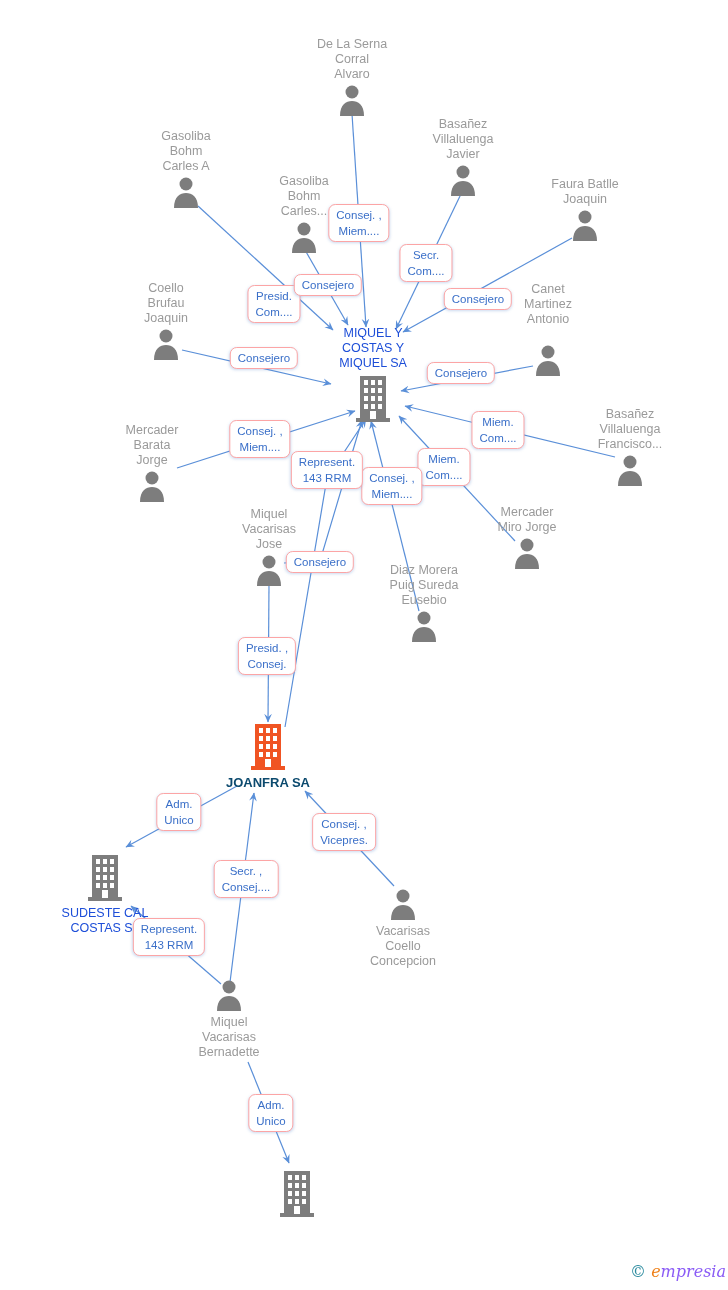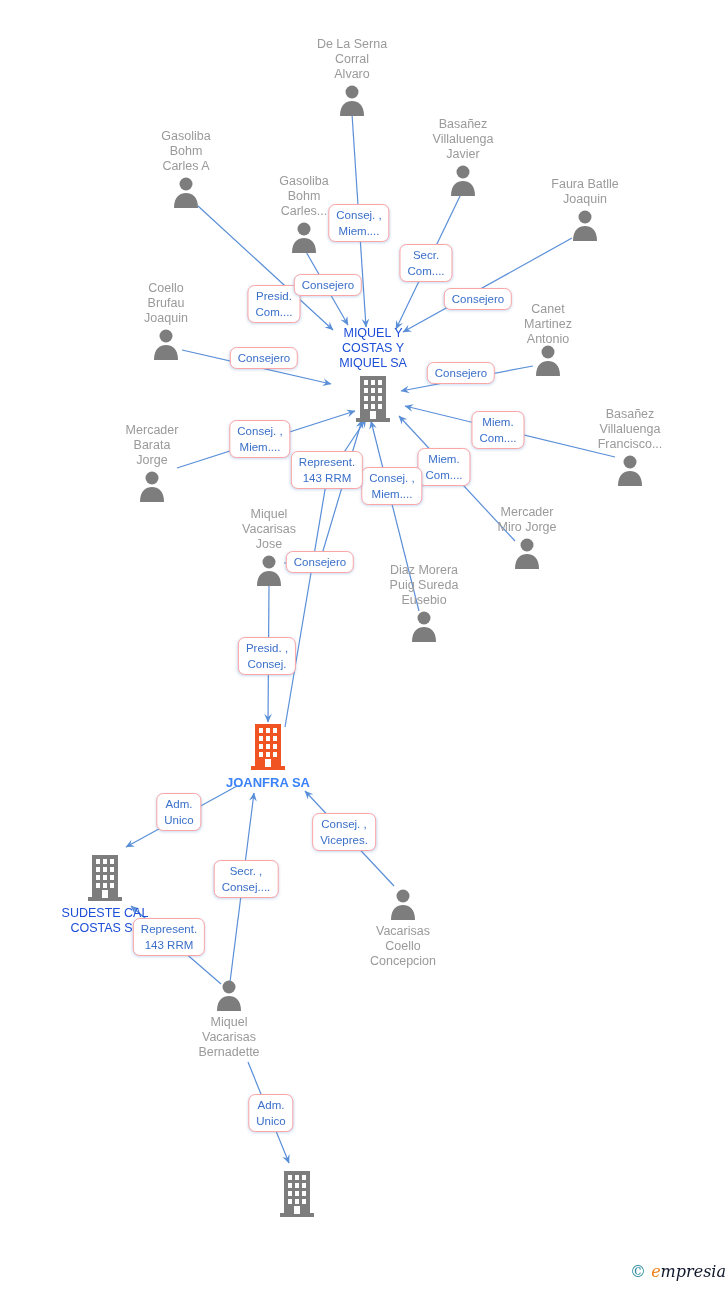--- a/index.html
+++ b/index.html
@@ -5,21 +5,21 @@
   html,body{margin:0;padding:0;background:#fff;}
   .canvas{position:relative;width:728px;height:1290px;background:#ffffff;
           font-family:"Liberation Sans", sans-serif;overflow:hidden;}
   #edge-layer{position:absolute;left:0;top:0;z-index:1;}
   #nodes{position:absolute;left:0;top:0;width:100%;height:100%;z-index:2;}
   .icon-wrap{position:absolute;line-height:0;}
   .node-label{position:absolute;transform:translateX(-50%);text-align:center;
               font-size:12.5px;line-height:15px;color:#9a9a9a;white-space:nowrap;}
   .company-label{position:absolute;transform:translateX(-50%);text-align:center;
               font-size:12.5px;line-height:15px;color:#1d4ed8;white-space:nowrap;}
-  .company-label.bold{font-weight:bold;color:#3b82f6;font-size:13px;}
+  .company-label.bold{font-weight:bold;color:#0c4a6e;font-size:13px;}
   .role-box{position:absolute;transform:translate(-50%,-50%);background:#fff;
             border:1px solid #fca5a5;border-radius:7px;padding:2px 7px;
             font-size:11.5px;line-height:16px;color:#3a6fc8;text-align:center;
             white-space:nowrap;box-shadow:0 1px 3px rgba(110,150,210,.35);cursor:pointer;}
   .logo{position:absolute;right:2px;top:1262px;font-family:"DejaVu Serif", serif;
         font-style:italic;font-size:16px;cursor:pointer;}
   .logo .c{font-style:normal;}
 </style>
 </head>
 <body>
@@ -102,21 +102,21 @@
         </svg></div>
       <div class="node-label" style="left: 166px; top: 281px;">
         <div>Coello</div>
         <div>Brufau</div>
         <div>Joaquin</div>
       </div>
       <div class="icon-wrap" style="left: 533px; top: 344px;"><svg width="30" height="32" viewBox="0 0 30 32">
           <circle cx="15" cy="8" r="6.5" fill="#7d7d7d"></circle>
           <path d="M3 32 C3 20.5 9 17 15 17 C21 17 27 20.5 27 32 Z" fill="#7d7d7d"></path>
         </svg></div>
-      <div class="node-label" style="left: 548px; top: 302px;">
+      <div class="node-label" style="left: 548px; top: 282px;">
         <div>Canet</div>
         <div>Martinez</div>
         <div>Antonio</div>
       </div>
       <div class="icon-wrap" style="left: 137px; top: 470px;"><svg width="30" height="32" viewBox="0 0 30 32">
           <circle cx="15" cy="8" r="6.5" fill="#7d7d7d"></circle>
           <path d="M3 32 C3 20.5 9 17 15 17 C21 17 27 20.5 27 32 Z" fill="#7d7d7d"></path>
         </svg></div>
       <div class="node-label" style="left: 152px; top: 423px;">
         <div>Mercader</div>
@@ -323,15 +323,15 @@
         <div>Represent.</div>
         <div>143 RRM</div>
       </div>
       <div class="role-box" style="left: 271px; top: 1113px;">
         <div>Adm.</div>
         <div>Unico</div>
       </div>
     </div>
   <div class="logo">
     <span class="c" style="color: rgb(42, 138, 158);">©</span>
-    <span style="color: rgb(239, 128, 24);">e</span><span style="color: #0f172a;">mpresia</span>
+    <span style="color: rgb(239, 128, 24);">e</span><span style="color: #8b5cf6;">mpresia</span>
   </div>
 </div>
 
 </body></html>

